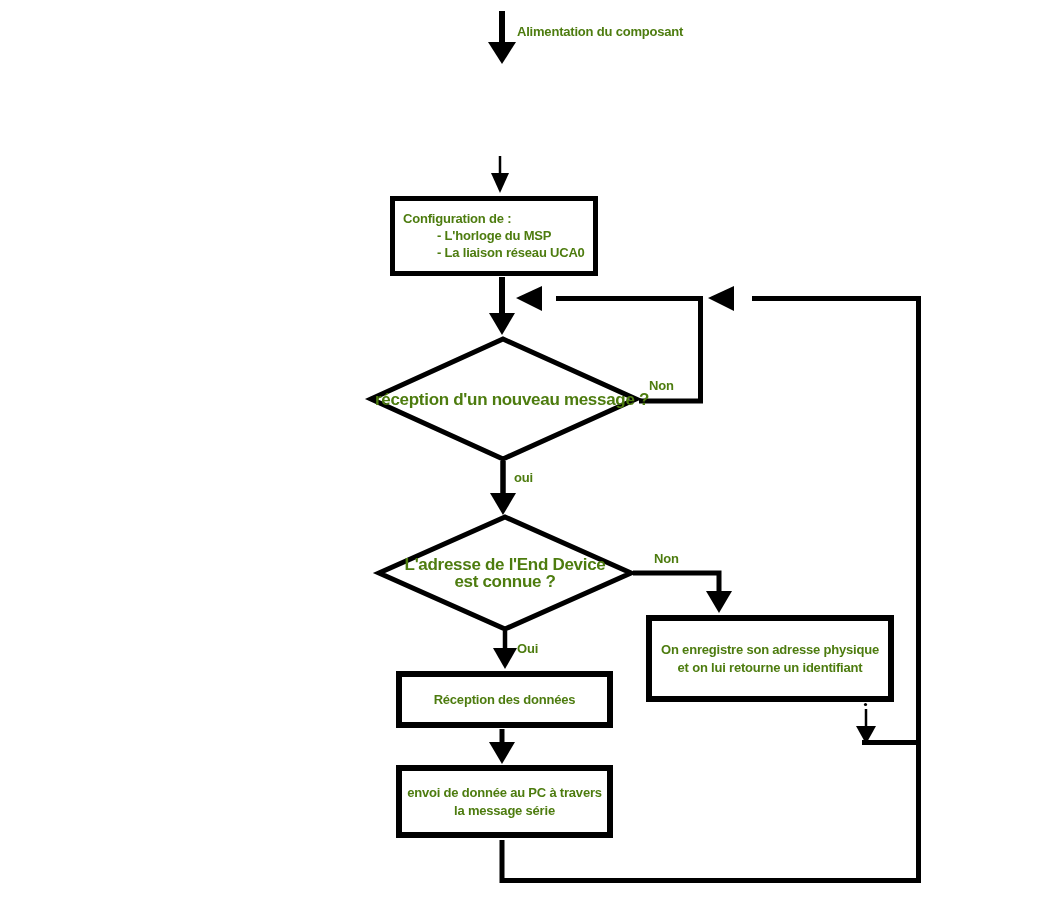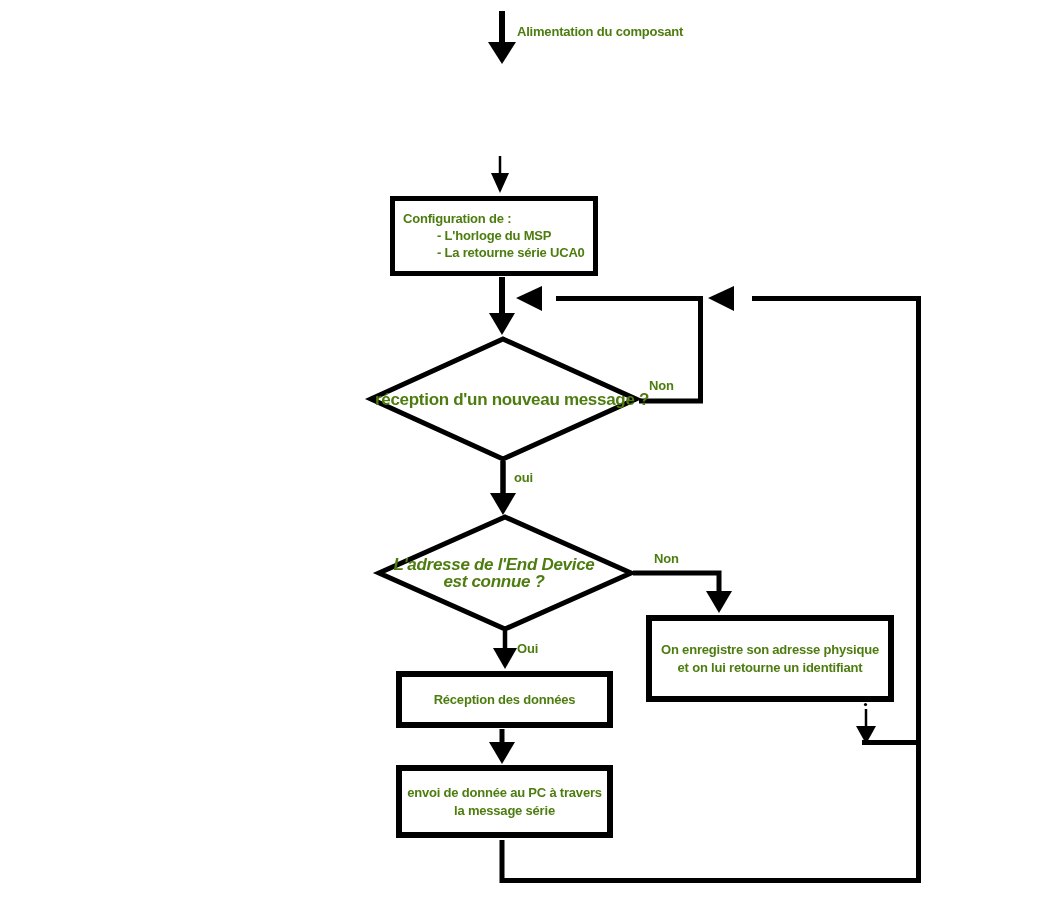--- a/index.html
+++ b/index.html
@@ -126,29 +126,29 @@
     <polygon points="503,339 636,399 503,459 371,399" fill="#ffffff" stroke="#000" stroke-width="5"></polygon>
     <polygon points="505,517 631,573 505,629 379,573" fill="#ffffff" stroke="#000" stroke-width="5"></polygon>
   </svg>
 
   <div class="lbl" style="left:517px; top:24px;">Alimentation du composant</div>
 
 
   <div class="node rect5 msp-lines" style="left:390px; top:196px; width:208px; height:80px;">
     <div>Configuration de :</div>
     <div class="indent">- L'horloge du MSP</div>
-    <div class="indent">- La retourne série UCA0</div>
+    <div class="indent">- La liaison réseau UCA0</div>
   </div>
 
   <div class="diamond-text" style="left:375px; top:391px; width:258px;">réception d'un nouveau message ?</div>
 
   <div class="lbl" style="left:649px; top:378px;">Non</div>
   <div class="lbl" style="left:514px; top:470px;">oui</div>
 
-  <div class="diamond-text" style="left:366px; top:556px; width:256px;font-style:italic;">
+  <div class="diamond-text" style="left:377px; top:556px; width:256px;">
     <div>L'adresse de l'End Device</div>
     <div>est connue ?</div>
   </div>
 
   <div class="lbl" style="left:654px; top:551px;">Non</div>
   <div class="lbl" style="left:517px; top:641px;">Oui</div>
 
   <div class="node centered rect6 lh18" style="left:646px; top:615px; width:248px; height:87px;">
     <span>On enregistre son adresse physique</span>
     <span>et on lui retourne un identifiant</span>

